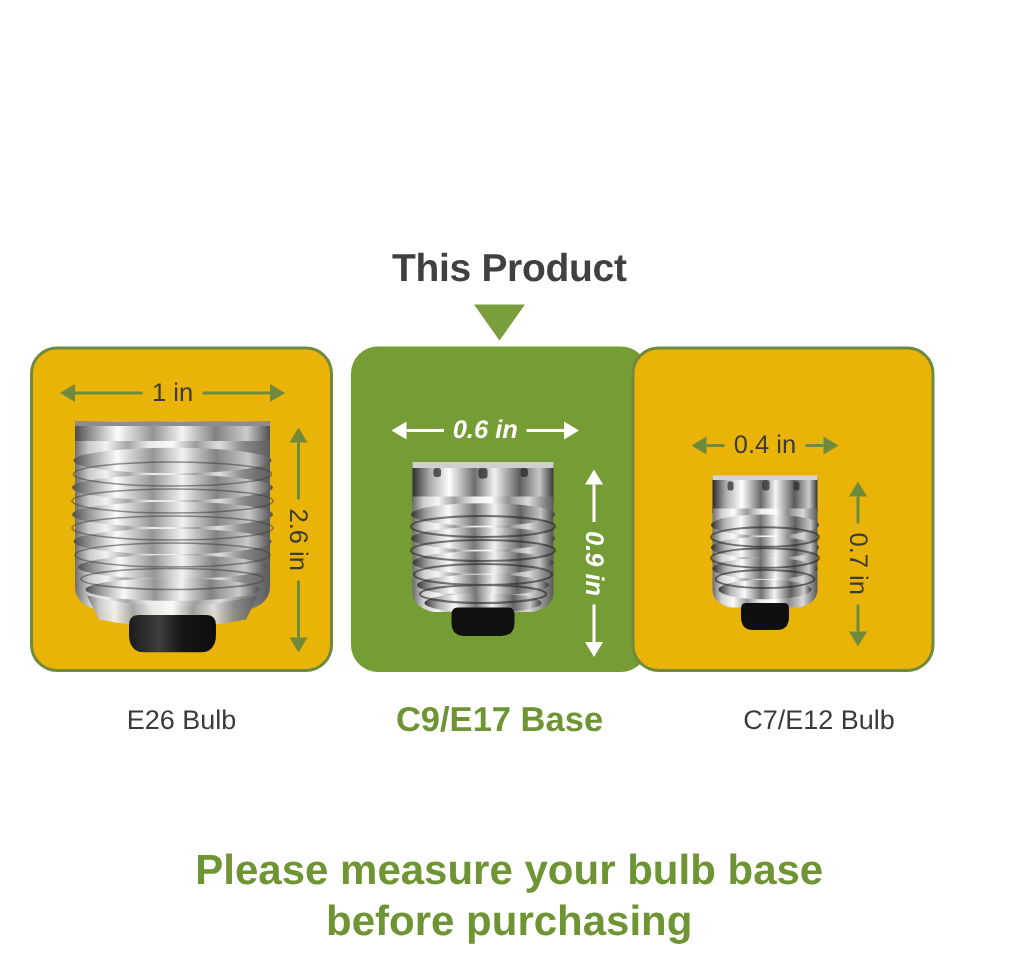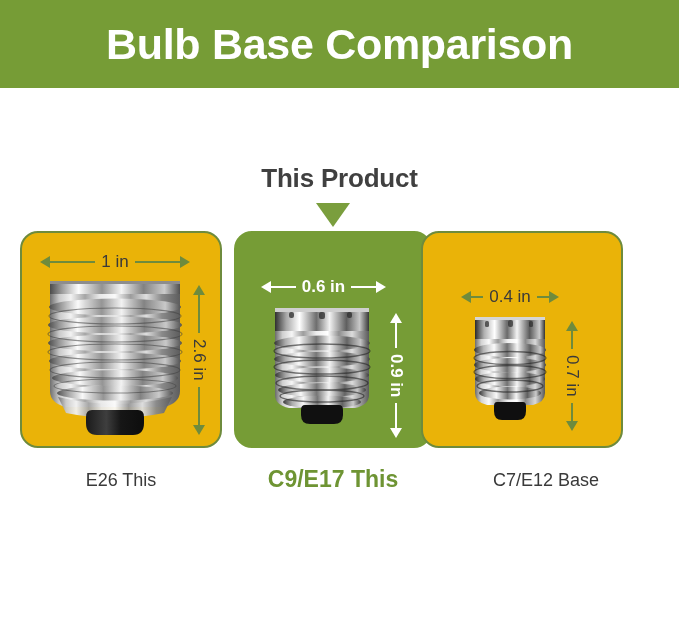--- a/index.html
+++ b/index.html
@@ -110,21 +110,21 @@
     writing-mode:vertical-rl;
     text-orientation:mixed;
   }
 
   
   .dim-white .line{background:#ffffff;}
   .dim-white .head-l{border-right-color:#ffffff;}
   .dim-white .head-r{border-left-color:#ffffff;}
   .dim-white .head-t{border-bottom-color:#ffffff;}
   .dim-white .head-b{border-top-color:#ffffff;}
-  .dim-white .dim-text{color:#ffffff;font-weight:bold;}
+  .dim-white .dim-text{color:#ffffff;font-weight:bold;font-style:italic;}
 
   
   .caption{
     position:absolute;top:470px;text-align:center;
     font-size:18px;color:#3a3a3a;
   }
   #cap-left{left:20px;width:202px;}
   #cap-mid{left:234px;width:198px;color:#6E9433;font-weight:bold;font-size:23px;top:466px;}
   #cap-right{left:445px;width:202px;}
 
@@ -132,23 +132,20 @@
   .footer{
     position:absolute;left:0;top:563px;width:679px;text-align:center;
     color:#6E9433;font-size:28px;font-weight:bold;line-height:1.22;
   }
 </style>
 </head>
 <body>
 
 <div id="page">
 
-  <div class="banner">
-    <div class="banner-title">Bulb Base Comparison</div>
-  </div>
 
   <div class="callout">
     <span class="callout-label">This Product</span>
   </div>
   <div class="callout-arrow"></div>
 
   <div class="card" id="card-left">
 
     <svg class="bulb" style="left:18px;top:44px;" width="150" height="158" viewBox="0 0 150 158">
       <defs>
@@ -354,18 +351,22 @@
 
     <div class="dim-v" style="left:142px;top:88px;width:14px;height:110px;">
       <span class="head-t"></span>
       <span class="line"></span>
       <span class="dim-text">0.7 in</span>
       <span class="line"></span>
       <span class="head-b"></span>
     </div>
   </div>
 
-  <div class="caption" id="cap-left">E26 This</div>
-  <div class="caption" id="cap-mid">C9/E17 This</div>
-  <div class="caption" id="cap-right">C7/E12 Base</div>
-
+  <div class="caption" id="cap-left">E26 Bulb</div>
+  <div class="caption" id="cap-mid">C9/E17 Base</div>
+  <div class="caption" id="cap-right">C7/E12 Bulb</div>
+
+  <div class="footer">
+    <div>Please measure your bulb base</div>
+    <div>before purchasing</div>
+  </div>
 
 </div>
 
 </body></html>

